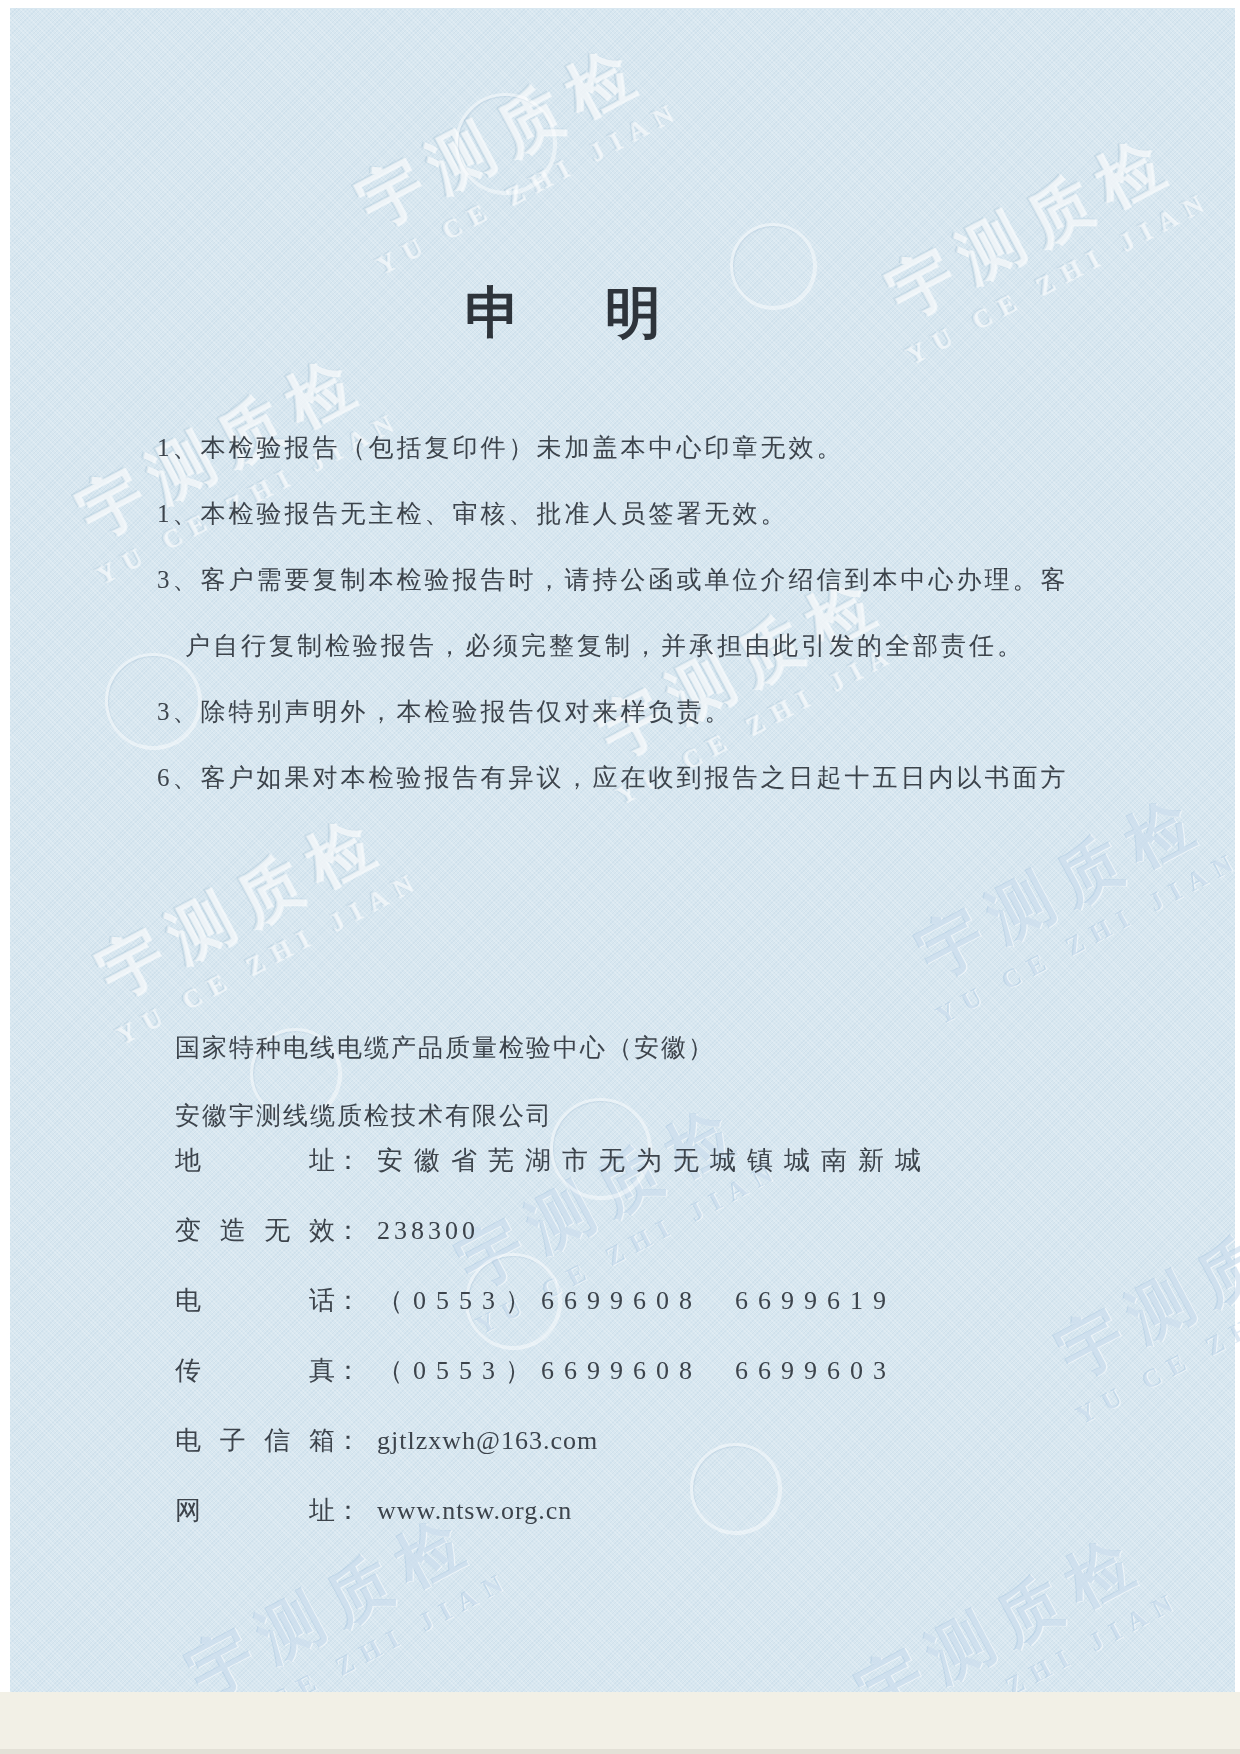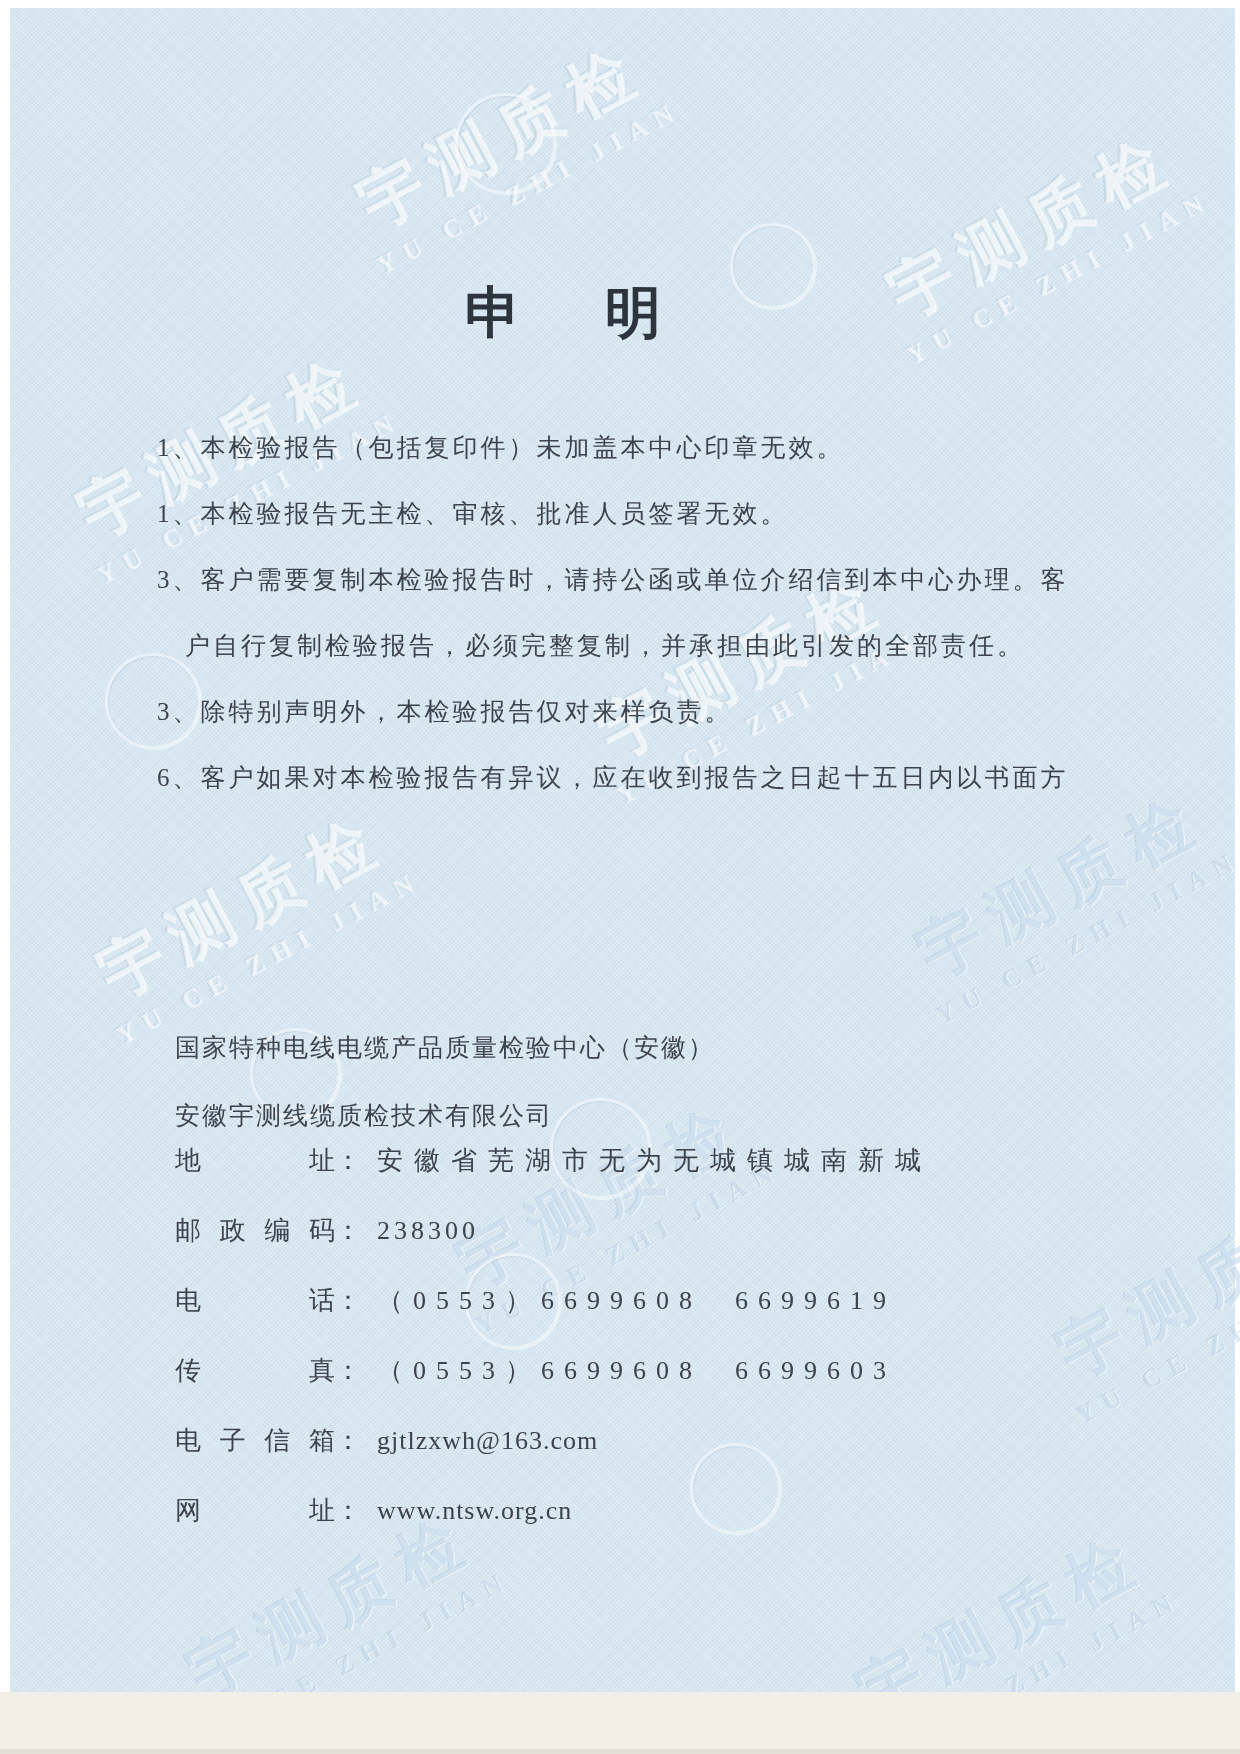--- a/index.html
+++ b/index.html
@@ -144,21 +144,21 @@
 <div class="org-block">
   <div>国家特种电线电缆产品质量检验中心（安徽）</div>
   <div>安徽宇测线缆质检技术有限公司</div>
 </div>
 
 <div class="contact-block">
   <div class="contact-row">
     <span class="contact-label">地址</span><span class="contact-colon">：</span><span class="contact-value val-wide">安徽省芜湖市无为无城镇城南新城</span>
   </div>
   <div class="contact-row">
-    <span class="contact-label">邮政编码</span><span class="contact-colon">：</span><span class="contact-value val-postal">238300</span>
+    <span class="contact-label">变造无效</span><span class="contact-colon">：</span><span class="contact-value val-postal">238300</span>
   </div>
   <div class="contact-row">
     <span class="contact-label">电话</span><span class="contact-colon">：</span><span class="contact-value val-mid">（0553）6699608  6699619</span>
   </div>
   <div class="contact-row">
     <span class="contact-label">传真</span><span class="contact-colon">：</span><span class="contact-value val-mid">（0553）6699608  6699603</span>
   </div>
   <div class="contact-row">
     <span class="contact-label">电子信箱</span><span class="contact-colon">：</span><span class="contact-value val-plain">gjtlzxwh@163.com</span>
   </div>

